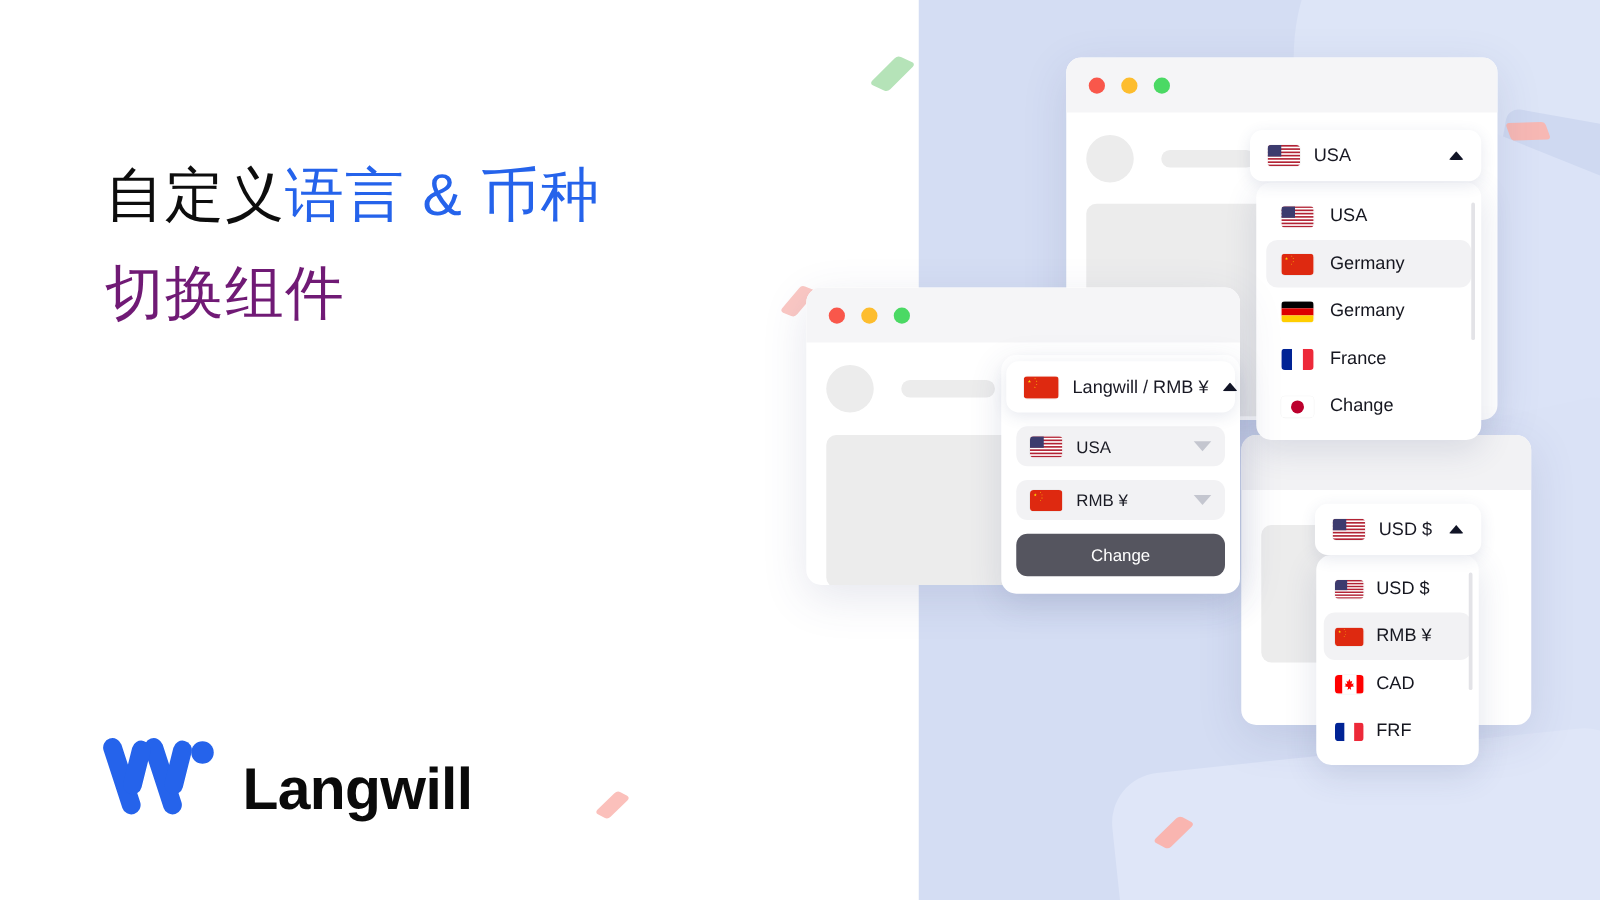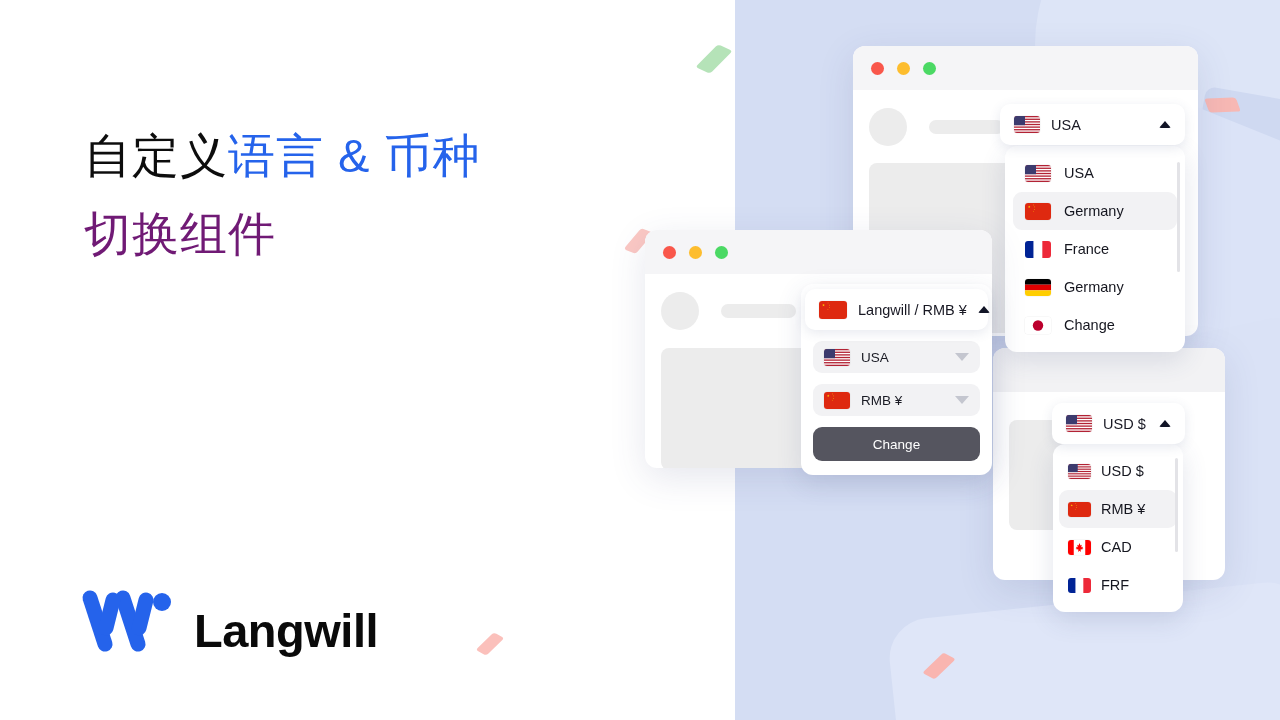--- a/index.html
+++ b/index.html
@@ -439,38 +439,38 @@
             <polygon points="8.4,1.3 8.8,2.2 7.9,1.7 8.9,1.7 8.0,2.2"></polygon>
             <polygon points="9.6,3.3 10.0,4.2 9.1,3.7 10.1,3.7 9.2,4.2"></polygon>
             <polygon points="9.6,5.8 10.0,6.7 9.1,6.2 10.1,6.2 9.2,6.7"></polygon>
             <polygon points="8.3,7.7 8.7,8.6 7.8,8.1 8.8,8.1 7.9,8.6"></polygon>
           </g>
         </svg>
       </span>
       <span class="label">Germany</span>
     </div>
     <div class="dd-item">
+      <span class="flag" style="width:26px;height:17px;">
+        <svg viewBox="0 0 26 17" preserveAspectRatio="none">
+          <rect width="26" height="5.67" y="0" fill="#000000"></rect>
+          <rect width="26" height="5.67" y="5.67" fill="#dd0000"></rect>
+          <rect width="26" height="5.67" y="11.33" fill="#ffce00"></rect>
+        </svg>
+      </span>
+      <span class="label">Germany</span>
+    </div>
+    <div class="dd-item">
       <span class="flag" style="width:26px;height:17px;background:transparent;box-shadow:none;">
         <svg viewBox="0 0 26 17" preserveAspectRatio="none">
           <rect width="8.66" height="17" x="0" fill="#002395"></rect>
           <rect width="8.66" height="17" x="8.66" fill="#ffffff"></rect>
           <rect width="8.66" height="17" x="17.33" fill="#ed2939"></rect>
         </svg>
       </span>
       <span class="label">France</span>
-    </div>
-    <div class="dd-item">
-      <span class="flag" style="width:26px;height:17px;">
-        <svg viewBox="0 0 26 17" preserveAspectRatio="none">
-          <rect width="26" height="5.67" y="0" fill="#000000"></rect>
-          <rect width="26" height="5.67" y="5.67" fill="#dd0000"></rect>
-          <rect width="26" height="5.67" y="11.33" fill="#ffce00"></rect>
-        </svg>
-      </span>
-      <span class="label">Germany</span>
     </div>
     <div class="dd-item">
       <span class="flag" style="width:26px;height:17px;">
         <svg viewBox="0 0 26 17" preserveAspectRatio="none">
           <rect width="26" height="17" fill="#ffffff"></rect>
           <circle cx="13" cy="8.5" r="5.2" fill="#bc002d"></circle>
         </svg>
       </span>
       <span class="label">Change</span>
     </div>

